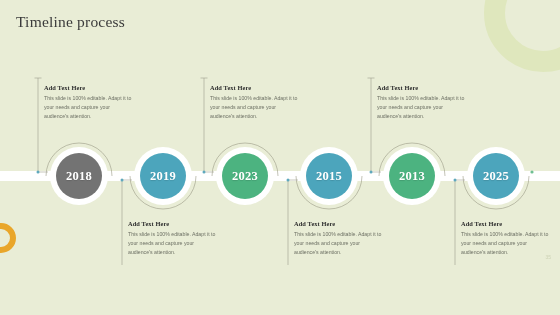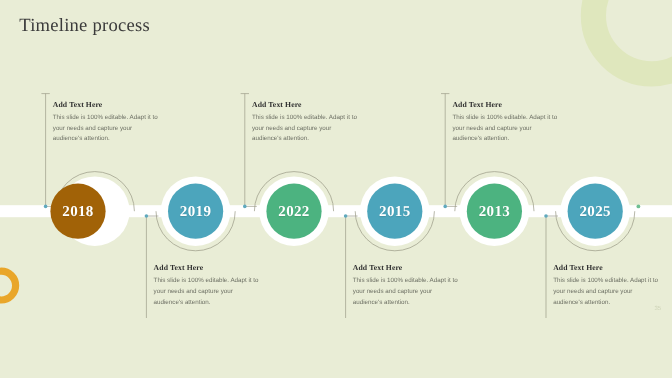--- a/index.html
+++ b/index.html
@@ -174,25 +174,25 @@
         <path d="M 455 180 L 465 180" fill="none" stroke="#9a9a86" stroke-width="0.7" opacity="0.8"></path>
         <line x1="455" y1="180" x2="455" y2="274" stroke="#9a9a86" stroke-width="0.7" opacity="0.8"></line>
         <line x1="451.5" y1="274" x2="458.5" y2="274" stroke="#9a9a86" stroke-width="0.7" opacity="0.8"></line>
         <circle cx="455" cy="180" r="1.5" fill="#5fa9bd"></circle>
         <circle cx="532" cy="172" r="1.6" fill="#6fbf92"></circle>
       </g>
   </svg>
 
   <div id="nodes">
       <div class="node-halo" style="left: 50px; top: 147px;"></div>
-      <div class="node green" style="left: 42px; top: 153px; background: #a16207;">2018</div>
+      <div class="node green" style="left: 56px; top: 153px; background: #737373;">2018</div>
       <div class="node-halo" style="left: 134px; top: 147px;"></div>
       <div class="node teal" style="left: 140px; top: 153px; background: rgb(76, 165, 188);">2019</div>
       <div class="node-halo" style="left: 216px; top: 147px;"></div>
-      <div class="node green" style="left: 222px; top: 153px; background: rgb(76, 179, 128);">2022</div>
+      <div class="node green" style="left: 222px; top: 153px; background: rgb(76, 179, 128);">2023</div>
       <div class="node-halo" style="left: 300px; top: 147px;"></div>
       <div class="node teal" style="left: 306px; top: 153px; background: rgb(76, 165, 188);">2015</div>
       <div class="node-halo" style="left: 383px; top: 147px;"></div>
       <div class="node green" style="left: 389px; top: 153px; background: rgb(76, 179, 128);">2013</div>
       <div class="node-halo" style="left: 467px; top: 147px;"></div>
       <div class="node teal" style="left: 473px; top: 153px; background: rgb(76, 165, 188);">2025</div>
     </div>
   <div id="texts">
       <div class="tblock" style="left: 44px; top: 84px;">
         <p class="head">Add Text Here</p>

